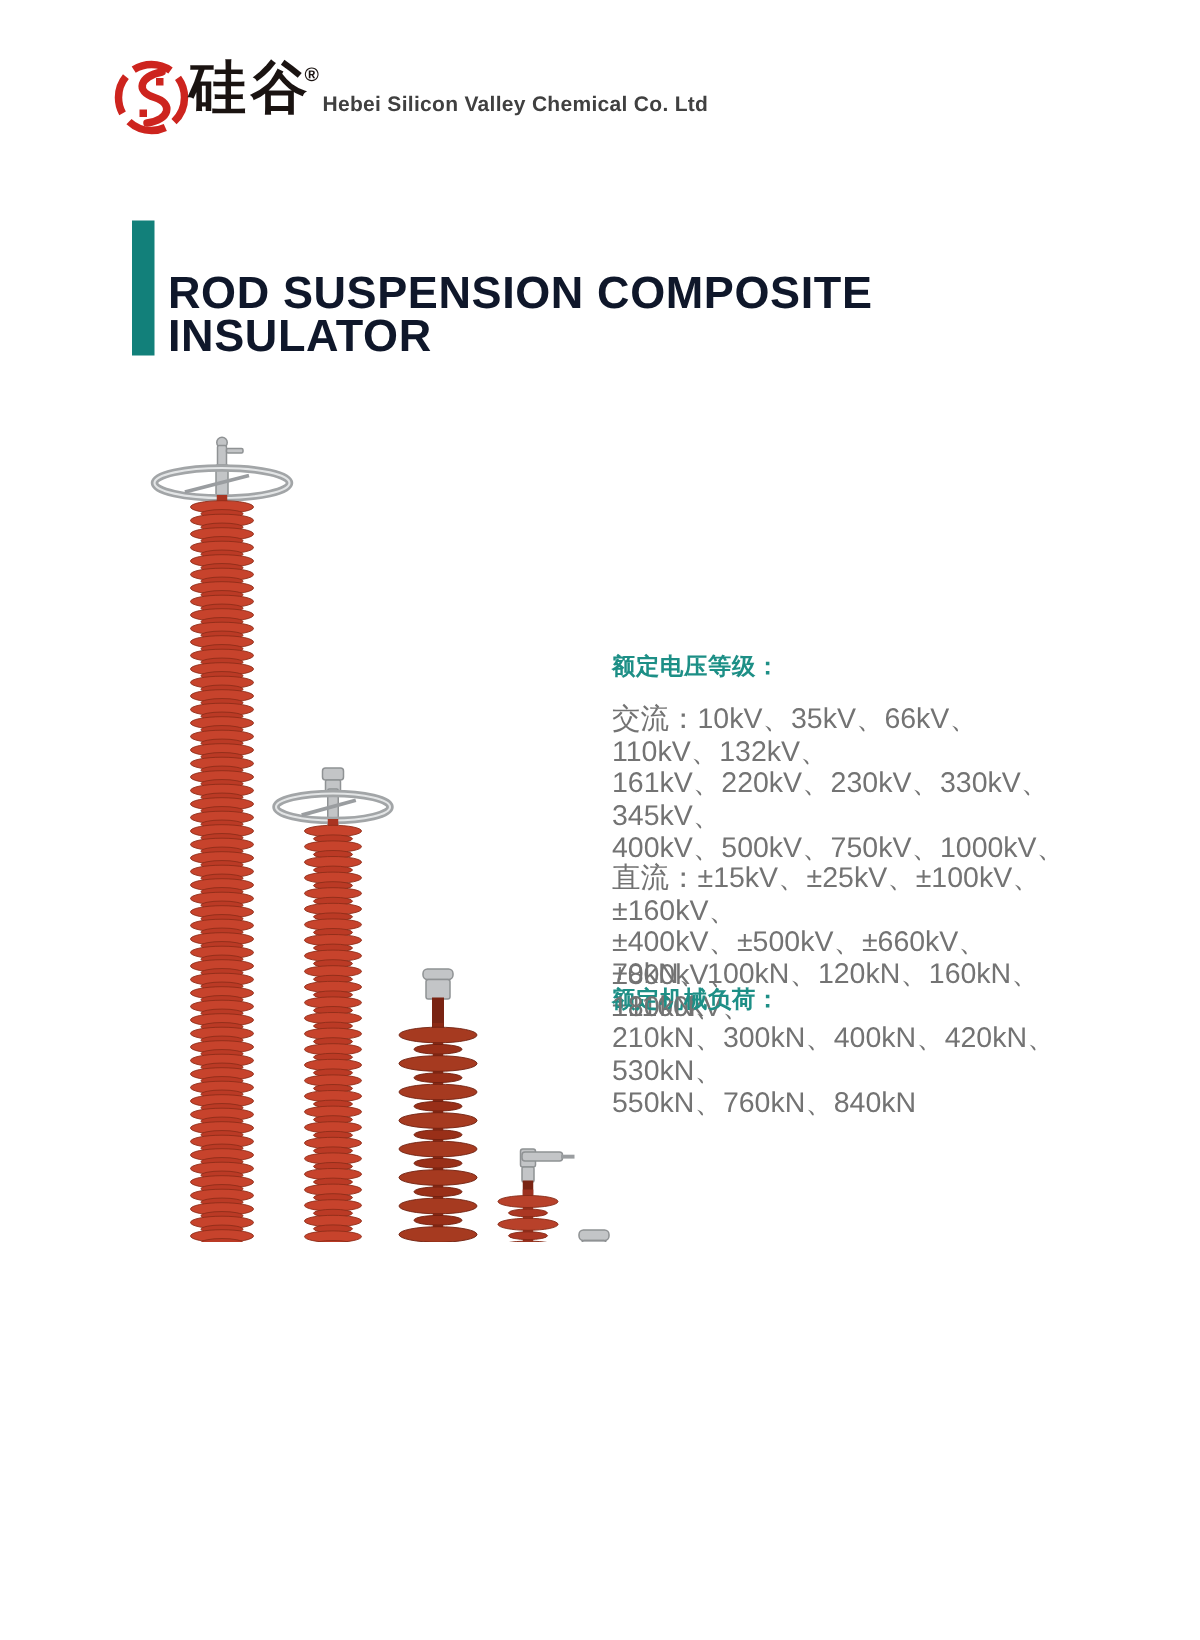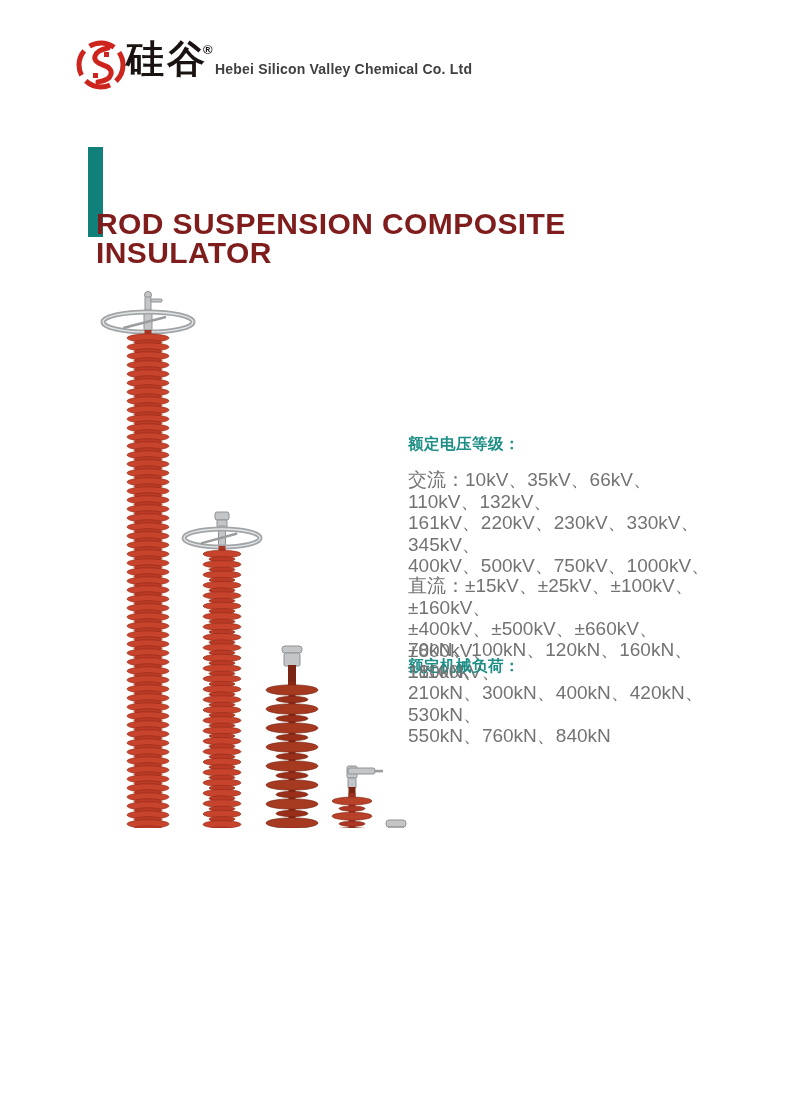--- a/index.html
+++ b/index.html
@@ -8,21 +8,21 @@
     font-family:"Liberation Sans","DejaVu Sans",sans-serif;color:#3e3a39;
   }
   .abs{position:absolute;}
   
   .logo-cn{left:126px;top:40px;font-size:38px;font-weight:bold;color:#1a1311;letter-spacing:3px;line-height:1;}
   .logo-reg{left:203px;top:42px;font-size:13px;color:#1a1311;font-weight:bold;}
   .company{left:215px;top:61px;font-size:14px;font-weight:bold;color:#404040;letter-spacing:0.2px;}
   
   .title-bar{left:88px;top:147px;width:15px;height:90px;background:#12807a;}
   .title-cn{left:114px;top:147px;font-size:27px;font-weight:bold;color:#241c1a;letter-spacing:1.5px;line-height:1.2;}
-  .title-en{left:96px;top:181px;font-size:30px;font-weight:bold;color:#7f1d1d;line-height:29px;letter-spacing:0.4px;white-space:pre-line;margin-top:28px;}
+  .title-en{left:112px;top:181px;font-size:30px;font-weight:bold;color:#0f172a;line-height:29px;letter-spacing:0.4px;white-space:pre-line;}
   
   .intro{left:315px;top:334px;width:482px;font-size:15.2px;line-height:28px;color:#3e3a39;white-space:pre-line;text-indent:2em;}
   .spec-head{left:408px;font-size:15.5px;font-weight:bold;color:#1d8f86;letter-spacing:0.5px;}
   .spec-text{left:408px;width:310px;font-size:19px;line-height:21.5px;color:#737373;white-space:pre-line;}
   .v-head{top:434px;}
   .ac{top:469px;}
   .dc{top:538px;margin-top:37px;}
   .m-head{top:616px;margin-top:40px;}
   .loads{top:639px;}
   .note{left:397px;top:712px;width:348px;font-size:15px;line-height:27px;color:#3e3a39;white-space:pre-line;text-indent:2em;}

